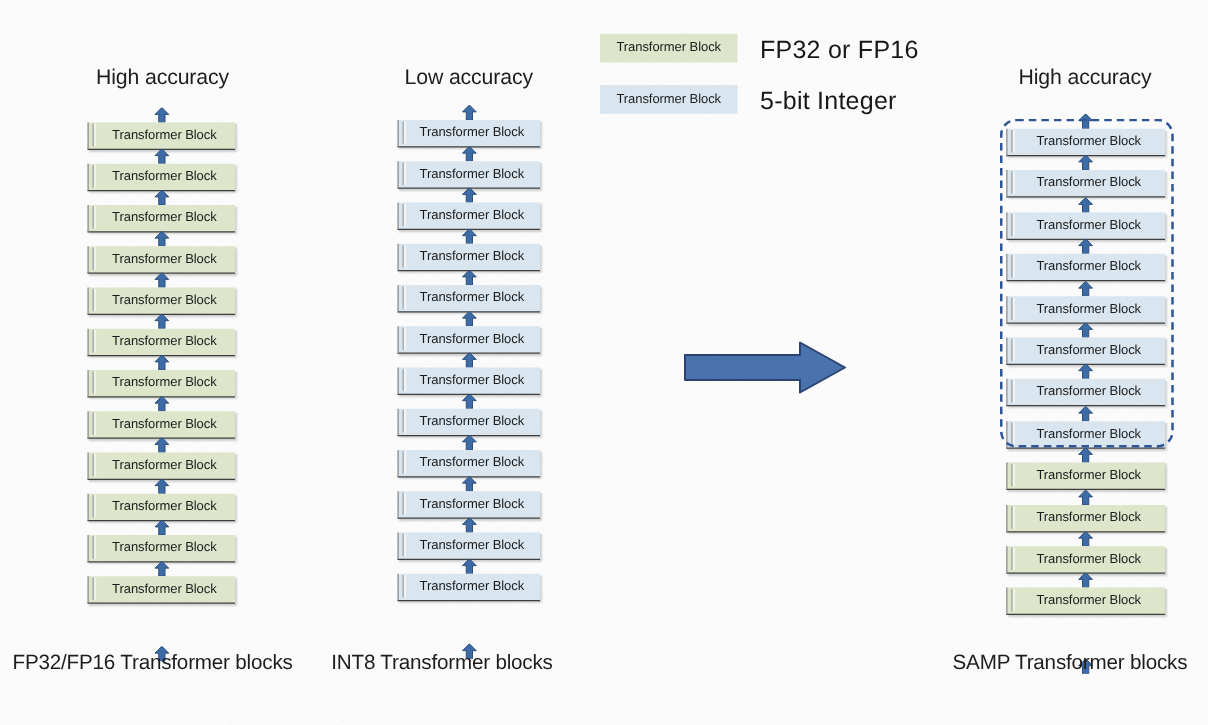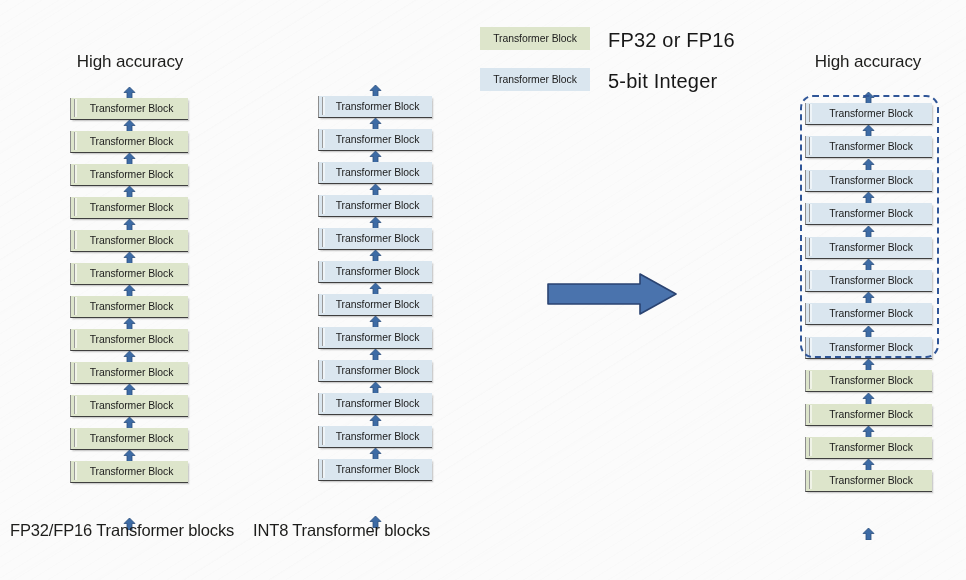--- a/index.html
+++ b/index.html
@@ -160,20 +160,21 @@
     <div class="legend-label" style="left:608px; top:29px;">FP32  or  FP16</div>
 
     <div class="legend-swatch blue" style="left:480px; top:68px; width:110px;">
       <span>Transformer Block</span>
     </div>
     <div class="legend-label" style="left:608px; top:70px;">5-bit Integer</div>
 
   </div>
 
   <div class="col-title" style="left:30px; top:52px; width:200px;">High accuracy</div>
+  <div class="col-title" style="left:275px; top:52px; width:200px;">Low accuracy</div>
   <div class="col-title" style="left:768px; top:52px; width:200px;">High accuracy</div>
 
   <div class="stack" id="stack-0" style="left: 70px; top: 98px; width: 118px; height: 410px;">
       <div class="uparrow" style="left: 52.5px; top: -13px;"><svg width="13" height="12" viewBox="0 0 13 12">
           <polygon points="6.5,0 12,5.5 9,5.5 9,12 4,12 4,5.5 1,5.5" fill="#3d6ba5" stroke="#2c4f7c" stroke-width="0.8" stroke-linejoin="round"></polygon>
         </svg></div>
       <div class="tblock green" style="top: 0px; width: 118px;">
         <span>Transformer Block</span>
       </div>
       <div class="uparrow" style="left: 52.5px; top: 20px;"><svg width="13" height="12" viewBox="0 0 13 12">
@@ -405,15 +406,16 @@
 
   <div id="dashed-group" style="left:800px; top:95px; width:139px; height:263px;"></div>
 
   <div id="big-arrow">
     <svg width="132" height="44" viewBox="0 0 132 44">
       <polygon points="2,12 94,12 94,2 130,22 94,42 94,32 2,32" fill="#4a73ad" stroke="#2a4371" stroke-width="1.6" stroke-linejoin="round"></polygon>
     </svg>
   </div>
 
   <div class="caption" style="left:10px; top:521px;">FP32/FP16 Transformer blocks</div>
-  <div class="caption" style="left:253px; top:521px;text-align:center;">INT8 Transformer blocks</div>
+  <div class="caption" style="left:265px; top:521px;text-align:center;">INT8 Transformer blocks</div>
+  <div class="caption" style="left:762px; top:521px;">SAMP Transformer blocks</div>
 
 </div>
 
 </body></html>

